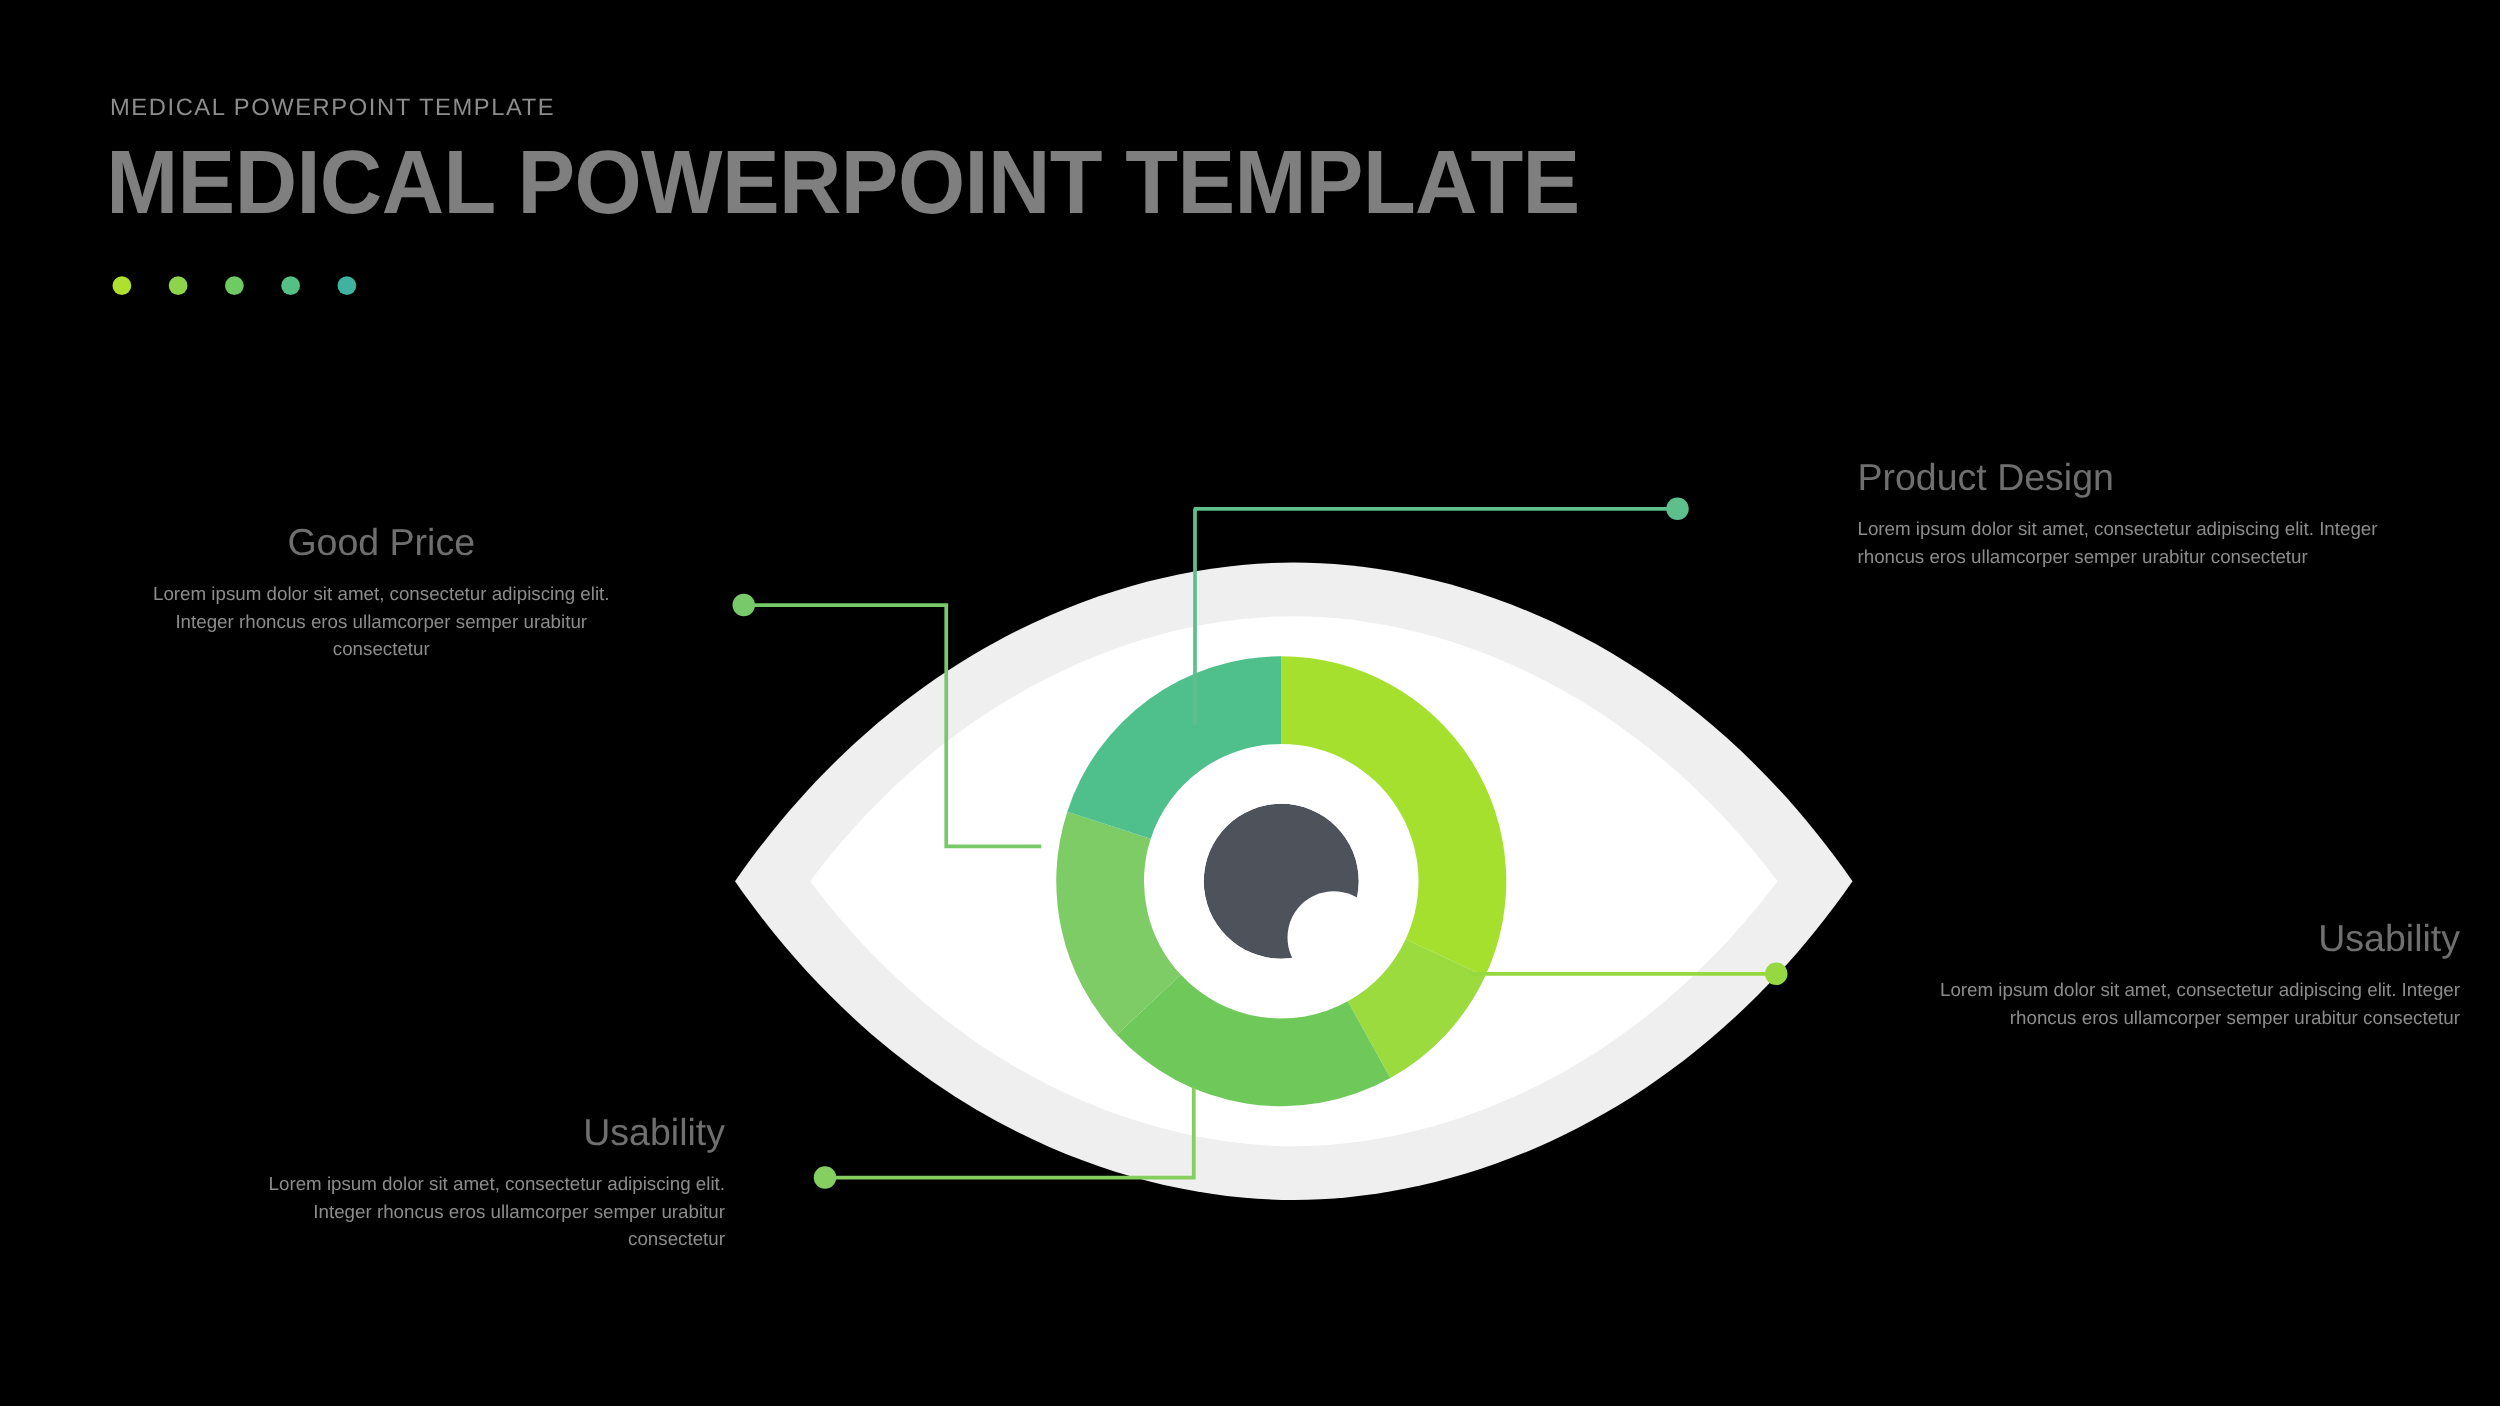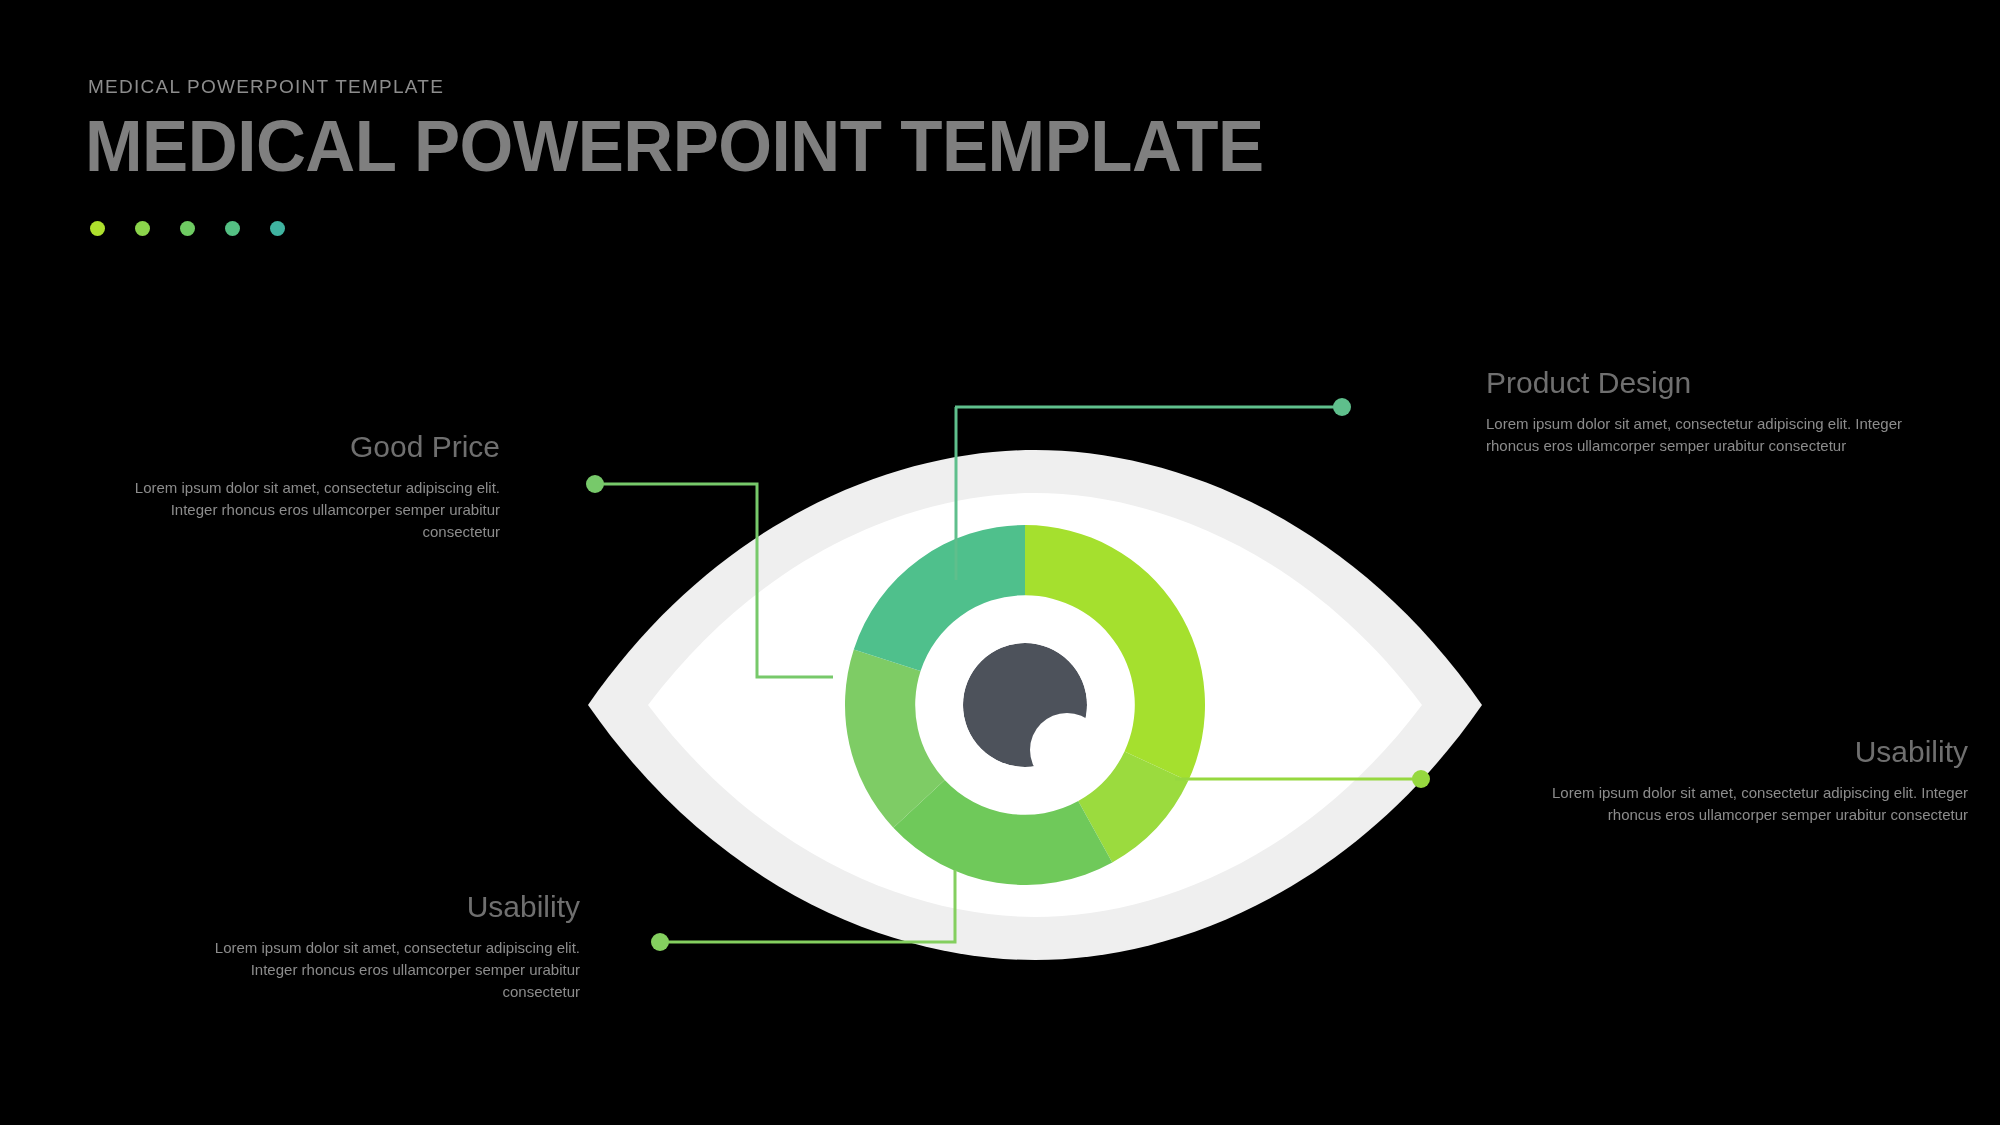--- a/index.html
+++ b/index.html
@@ -57,21 +57,21 @@
   }
   .callout p {
     font-weight:400; color:#8c8c8c;
     font-size:15px; line-height:1.45;
   }
   .align-right { text-align:right; }
   .align-left  { text-align:left; }
 
   #callout-product  { left:1466px; top:366px; width:420px;margin-left:20px; }
   #callout-usability{ left:1548px; top:735px; width:420px;text-align:right; }
-  #callout-good     { left:110px;  top:430px; width:390px; }
+  #callout-good     { left:110px;  top:418px; width:390px;text-align:center; }
   #callout-eff      { left:190px;  top:890px; width:390px; }
 </style>
 </head>
 <body>
 
 <div id="slide">
 
   <div class="kicker">MEDICAL POWERPOINT TEMPLATE</div>
   <div class="slide-title">MEDICAL POWERPOINT TEMPLATE</div>
 

